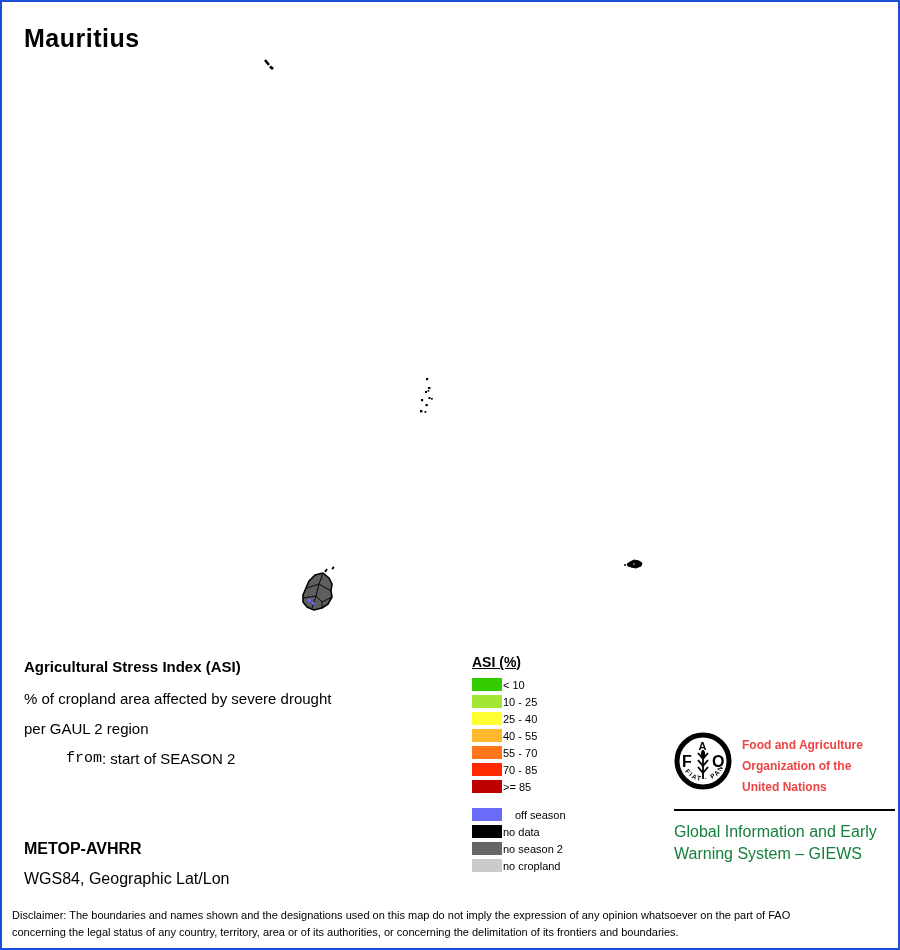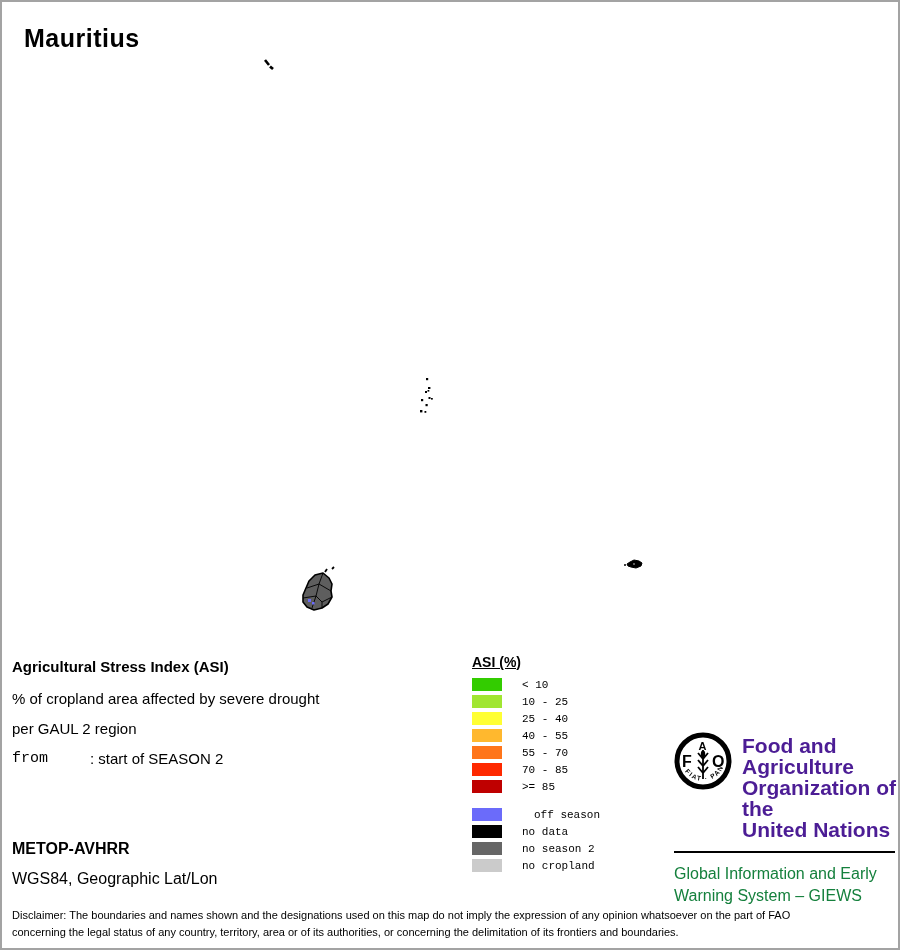--- a/index.html
+++ b/index.html
@@ -3,62 +3,62 @@
 <meta charset="utf-8">
 <style>
   * { margin: 0; padding: 0; box-sizing: border-box; }
   html, body { background: #ffffff; }
   body { font-family: "Liberation Sans", sans-serif; }
   .canvas {
     position: relative;
     width: 900px;
     height: 950px;
     background: #ffffff;
-    border: 2px solid #a3a3a3;
+    border: 2px solid #1d4ed8;
     overflow: hidden;
     padding-left: 42px;
   }
   .map-title {
     position: absolute;
     left: 22px; top: 22px;
     font-size: 25px;
     font-weight: bold;
     color: #000;
     letter-spacing: 0.5px;
   }
   .feature { position: absolute; }
 
   
-  .info-block { position: absolute; left: 10px; color: #000; }
+  .info-block { position: absolute; left: 22px; color: #000; text-align: right; }
   .info-heading { top: 656px; font-size: 15px; font-weight: bold; }
   .info-line1 { top: 688px; font-size: 15px; }
   .info-line2 { top: 718px; font-size: 15px; }
   .info-from  { top: 748px; font-size: 15px; display: flex; }
   .info-to    { top: 778px; font-size: 15px; display: flex; }
   .kw { display: inline-block; width: 78px; font-family: Liberation Mono, monospace; }
   .info-sensor { top: 838px; font-size: 16px; font-weight: bold; }
   .info-proj   { top: 868px; font-size: 16px; }
 
   
   .asi-legend { position: absolute; left: 470px; top: 652px; }
   .asi-title {
     font-size: 14px; font-weight: bold;
     text-decoration: underline;
     margin-bottom: 6px;
   }
   .legend-row { display: flex; align-items: center; height: 17px; }
   .legend-row.gap-above { margin-top: 11px; gap: 12px; }
   .swatch { width: 30px; height: 13px; flex: 0 0 30px; }
-  .legend-label { font-size: 11px; margin-left: 20px; color: #000; white-space: nowrap; font-family: Liberation Mono, monospace; }
+  .legend-label { font-size: 11px; margin-left: 1px; color: #000; white-space: nowrap; }
 
   
   .fao-block { position: absolute; left: 672px; top: 728px; width: 222px; }
   .fao-head { display: flex; align-items: flex-start; }
   .fao-logo { width: 58px; height: 58px; flex: 0 0 58px; margin-top: 2px; }
-  .fao-name { margin-left: 10px; font-size: 21px; font-weight: bold; line-height: 21px; color: #4c1d95; padding-top: 5px; }
+  .fao-name { margin-left: 10px; font-size: 12px; font-weight: bold; line-height: 21px; color: #ef4444; padding-top: 5px; }
   .fao-rule { margin-top: 11px; height: 2px; background: #000; width: 221px; }
   .fao-giews { margin-top: 10px; font-size: 16px; line-height: 22px; color: #15803d; }
 
   .disclaimer {
     position: absolute; left: 10px; top: 905px;
     width: 870px;
     font-size: 11px; line-height: 17px; color: #000;
   }
 </style>
 </head>

